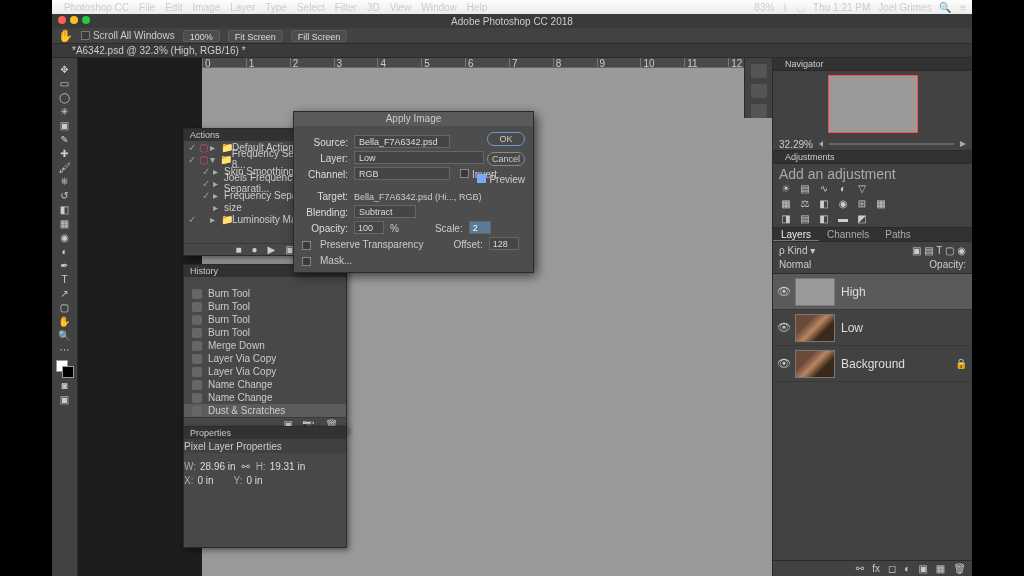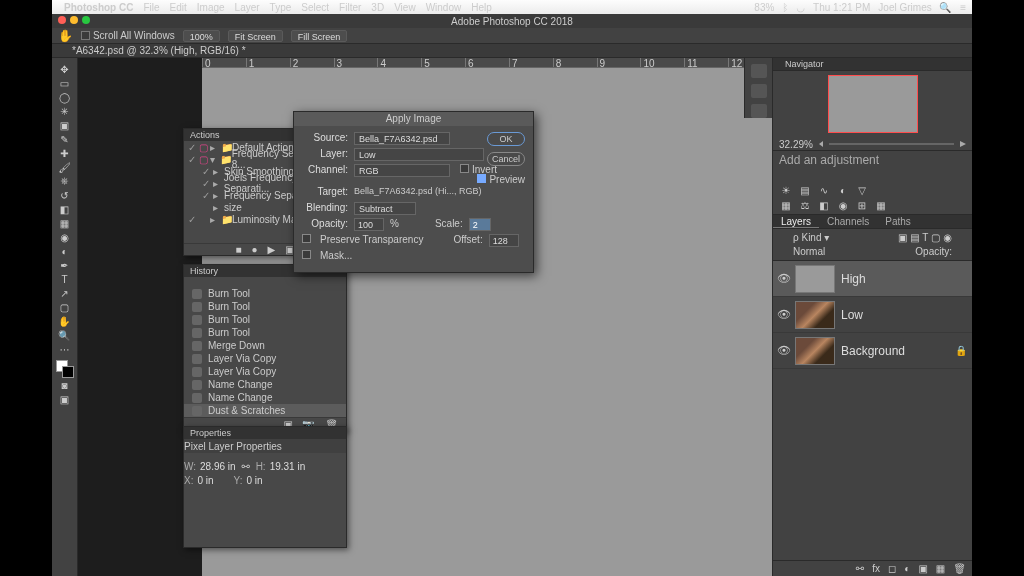--- a/index.html
+++ b/index.html
@@ -31,27 +31,27 @@
 .ruler-h span{width:45px;border-left:1px solid #777;padding-left:2px}
 .rtool{position:absolute;right:0;top:0;width:28px;background:#424242;border-left:1px solid #2a2a2a;padding-top:6px;display:flex;flex-direction:column;align-items:center;gap:6px}
 .rtool div{width:16px;height:14px;background:#555;border-radius:2px}
 .rpanels{width:200px;background:#424242;border-left:1px solid #2a2a2a;display:flex;flex-direction:column}
 .phead{background:#323232;height:13px;padding:0 12px;font-size:9px;color:#ccc;display:flex;align-items:center;border-bottom:1px solid #2a2a2a}
 .navigator{height:80px;position:relative;border-bottom:1px solid #2a2a2a}
 .navthumb{position:absolute;left:55px;top:4px;width:90px;height:58px;background:#9a9a9a;border:1px solid #ff4d4d}
 .navzoom{position:absolute;bottom:0;left:0;right:0;height:12px;display:flex;align-items:center;padding:0 6px;gap:6px;font-size:8px}
 .navzoom .tri{width:0;height:0;border-top:3px solid transparent;border-bottom:3px solid transparent}
 .adjustments{height:64px;border-bottom:1px solid #2a2a2a;padding:2px 6px}
-.adjustments .label{font-size:12px;color:#aaa;margin-bottom:17px}
+.adjustments .label{font-size:14px;color:#aaa;margin-bottom:0}
 .adjrow{display:flex;gap:5px;margin-bottom:3px}
 .adjrow span{width:14px;height:12px;display:flex;align-items:center;justify-content:center;font-size:10px;color:#ccc}
 .layershead{background:#323232;height:14px;display:flex;align-items:center;border-bottom:1px solid #2a2a2a}
 .layershead span{padding:0 8px;font-size:10px;color:#aaa}
 .layershead span.act{color:#eee;border-bottom:1px solid #777}
-.layerctl{height:32px;border-bottom:1px solid #2a2a2a;padding:3px 20px;font-size:8px;color:#888}
+.layerctl{height:32px;border-bottom:1px solid #2a2a2a;padding:3px 6px;font-size:8px;color:#888}
 .layerctl .row{display:flex;justify-content:space-between;margin-bottom:3px}
 .layer{height:36px;display:flex;align-items:center;border-bottom:1px solid #393939;padding:0 4px;gap:6px}
 .layer.sel{background:#5a5a5a}
 .layer .eye{width:12px;font-size:11px;color:#ccc;text-align:center}
 .layer .thumb{width:40px;height:28px;background:#9a9a9a;border:1px solid #777}
 .layer .thumb.photo{background:linear-gradient(135deg,#6b4a3a 30%,#b88560 50%,#3a2a1a 70%)}
 .layer .lname{font-size:12px;color:#ddd}
 .layerfoot{height:16px;border-top:1px solid #2a2a2a;display:flex;align-items:center;justify-content:flex-end;padding:0 6px;gap:8px;font-size:9px}
 
 .fpanel{position:absolute;background:#484848;border:1px solid #2a2a2a;box-shadow:2px 2px 6px rgba(0,0,0,.5)}
@@ -70,38 +70,38 @@
 .hrow .hicon{width:10px;height:10px;background:#666;border-radius:2px}
 .hfoot{height:14px;border-top:1px solid #393939;display:flex;align-items:center;justify-content:flex-end;gap:10px;padding:0 8px}
 .properties{left:183px;top:426px;width:164px}
 .proprow{height:14px;display:flex;align-items:center;padding:0 0;gap:4px;font-size:9px}
 .proprow span.lbl{color:#aaa}
 .proprow span.val{color:#ddd}
 
 .dialog{left:293px;top:111px;width:241px;background:#4d4d4d;box-shadow:3px 3px 10px rgba(0,0,0,.6)}
 .dialog .dtitle{height:14px;background:#5a5a5a;text-align:center;font-size:10px;line-height:14px}
 .dialog .dbody{padding:6px 8px;position:relative}
-.drow{display:flex;align-items:flex-start;height:16px;gap:6px;font-size:9px}
+.drow{display:flex;align-items:flex-end;height:16px;gap:6px;font-size:9px}
 .drow .dlbl{width:46px;text-align:right;color:#ddd}
 .drow .dsel{flex:1;height:13px;background:#454545;border:1px solid #666;padding:0 4px;line-height:12px;font-size:9px;color:#ddd;max-width:96px}
 .drow .dsel.short{max-width:62px}
 .dinput{width:30px;height:13px;background:#454545;border:1px solid #666;font-size:9px;color:#ddd;text-align:left;padding:0 3px}
 .dinput.hl{background:#5a7a9a;color:#fff}
 .dcheck{width:9px;height:9px;border:1px solid #888;background:#3a3a3a;display:inline-block;margin-right:3px}
 .dcheck.on{background:#7af;border-color:#7af}
 .dbtn{position:absolute;right:8px;width:38px;height:14px;border:1px solid #888;border-radius:8px;text-align:center;line-height:12px;font-size:9px;background:#4a4a4a}
 .dbtn.ok{top:6px;border-color:#6a9ad6}
 .dbtn.cancel{top:26px}
 </style>
 </head>
 <body>
 
 <div class="mac-menubar">
   <span class="apple"></span>
-  <span class="mi" style="font-weight:700">Photoshop CC</span>
+  <span class="mi" style="font-weight:400">Photoshop CC</span>
   <span class="mi">File</span>
   <span class="mi">Edit</span>
   <span class="mi">Image</span>
   <span class="mi">Layer</span>
   <span class="mi">Type</span>
   <span class="mi">Select</span>
   <span class="mi">Filter</span>
   <span class="mi">3D</span>
   <span class="mi">View</span>
   <span class="mi">Window</span>
@@ -200,20 +200,21 @@
       <div class="phead">Navigator</div>
       <div class="navigator">
         <div class="navthumb"></div>
         <div class="navzoom">
           <span>32.29%</span>
           <span class="tri" style="border-right:4px solid #aaa"></span>
           <div style="flex:1;height:2px;background:#666"></div>
           <span class="tri" style="border-left:6px solid #aaa"></span>
         </div>
       </div>
+      <div class="phead">Adjustments</div>
       <div class="adjustments">
         <div class="label">Add an adjustment</div>
         <div class="adjrow">
             <span>☀</span>
             <span>▤</span>
             <span>∿</span>
             <span>◐</span>
             <span>▽</span>
           </div>
         <div class="adjrow">

